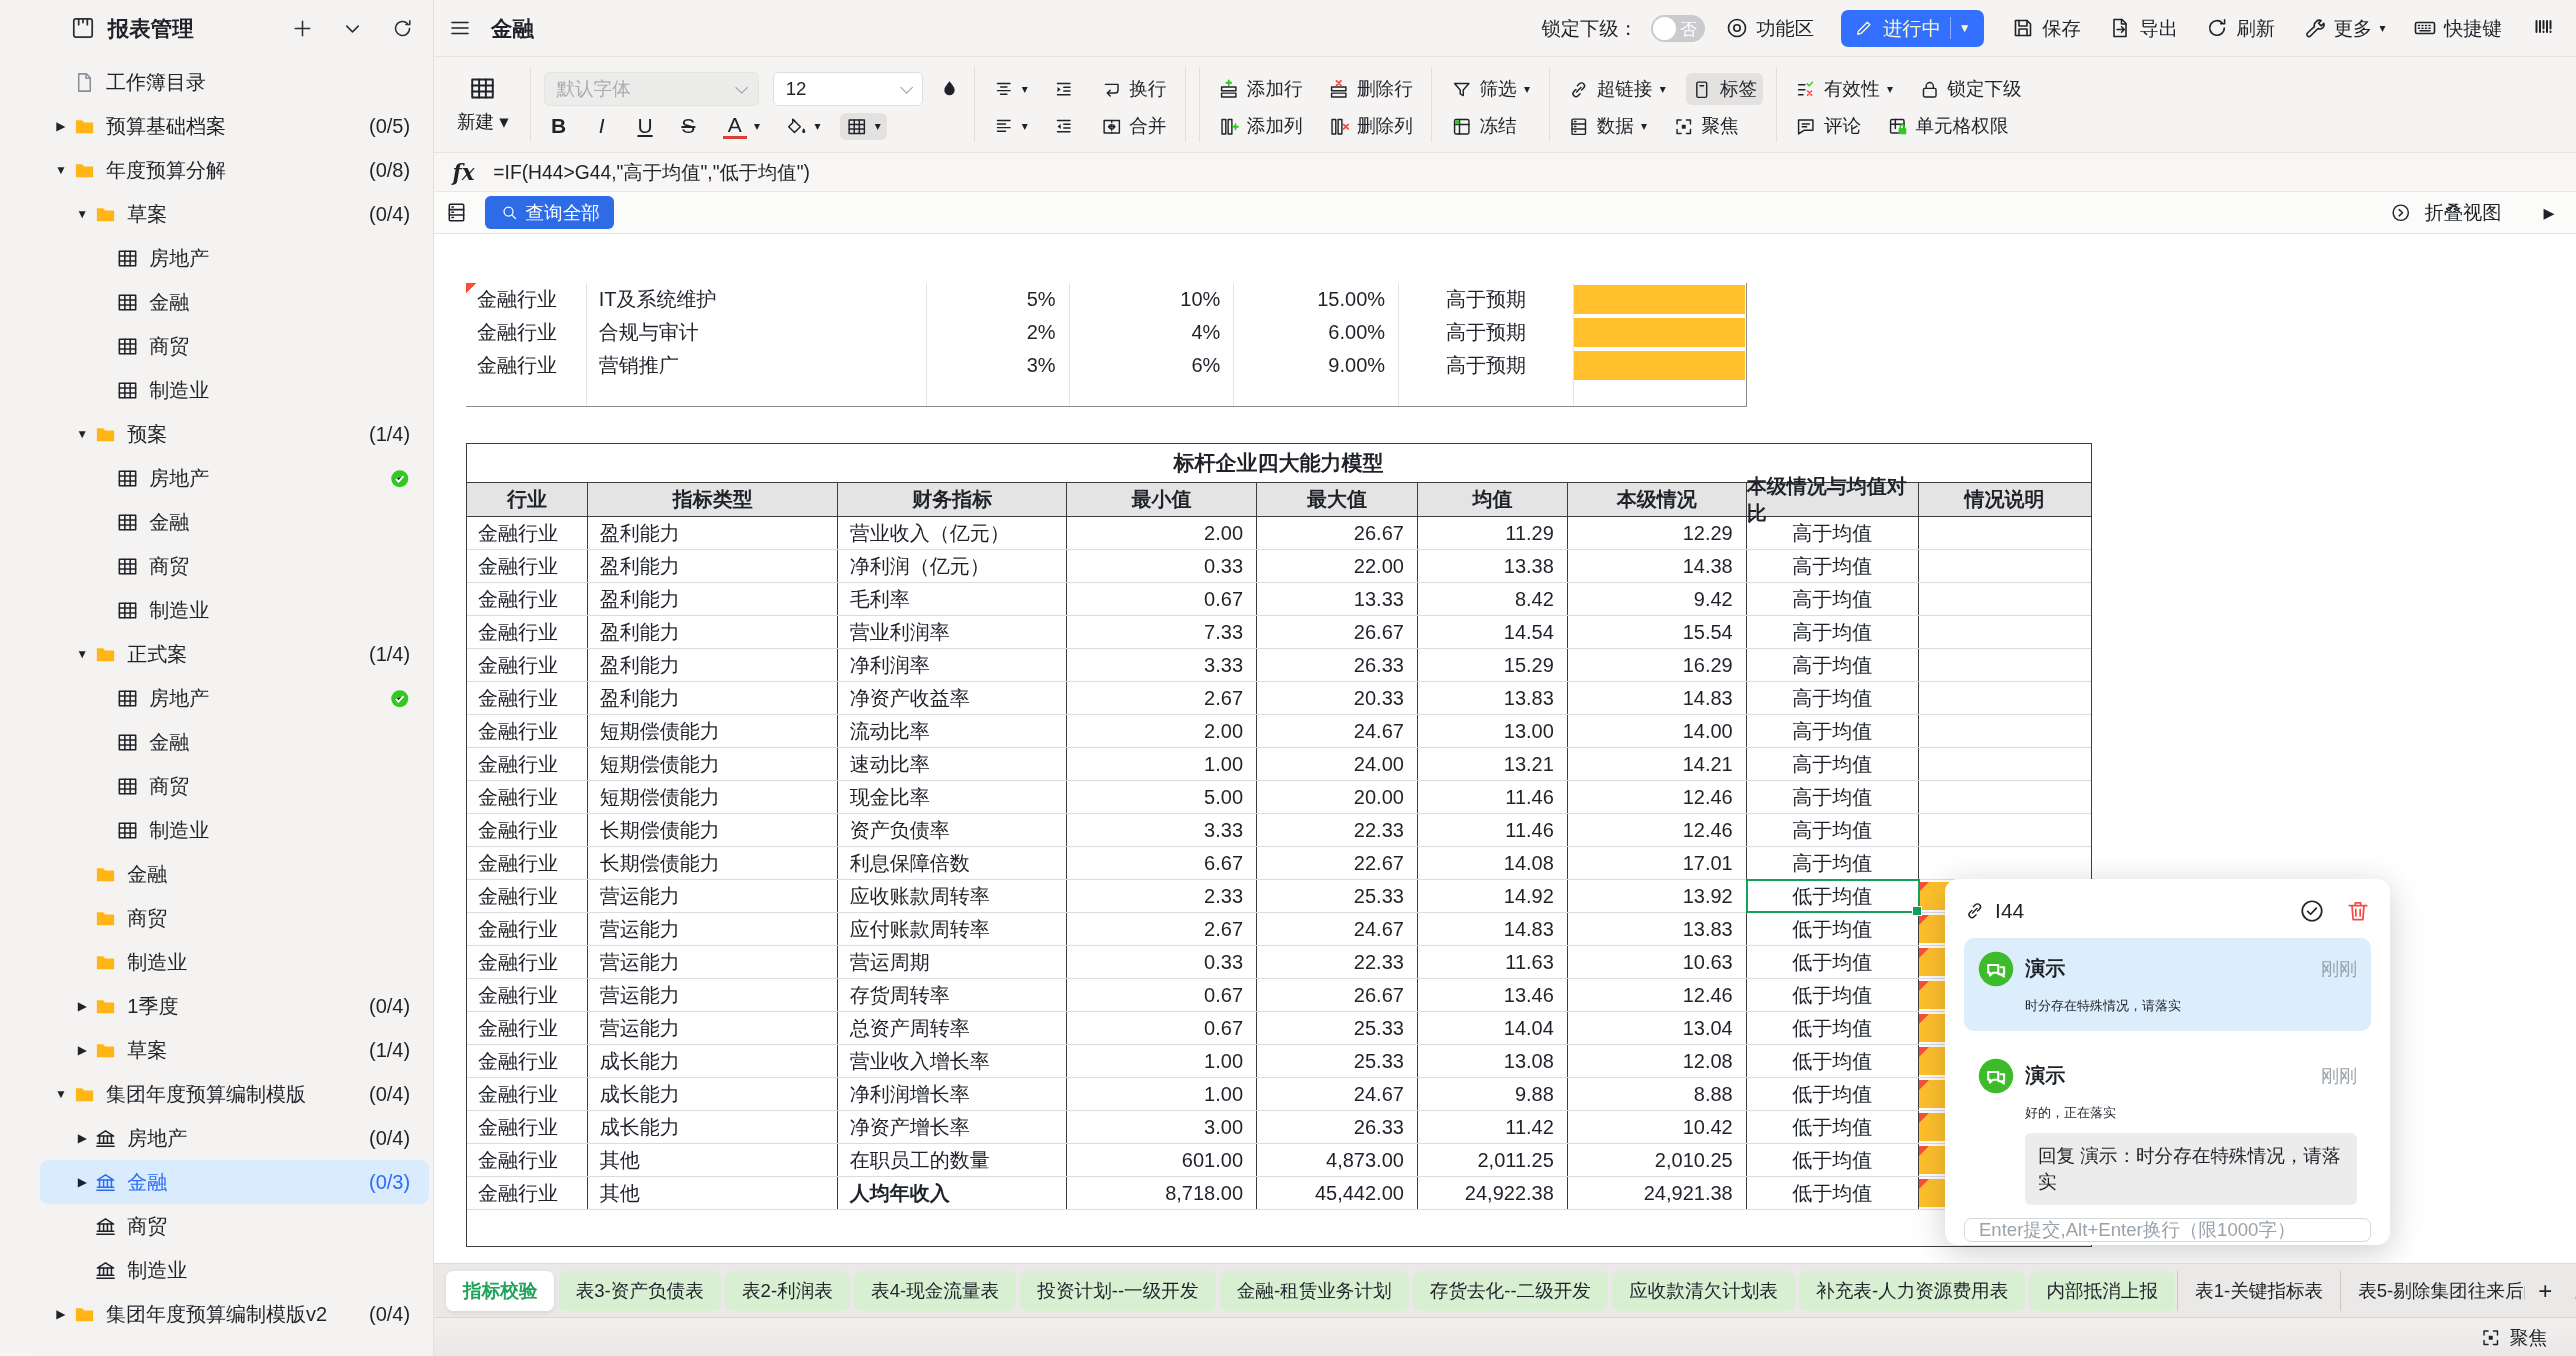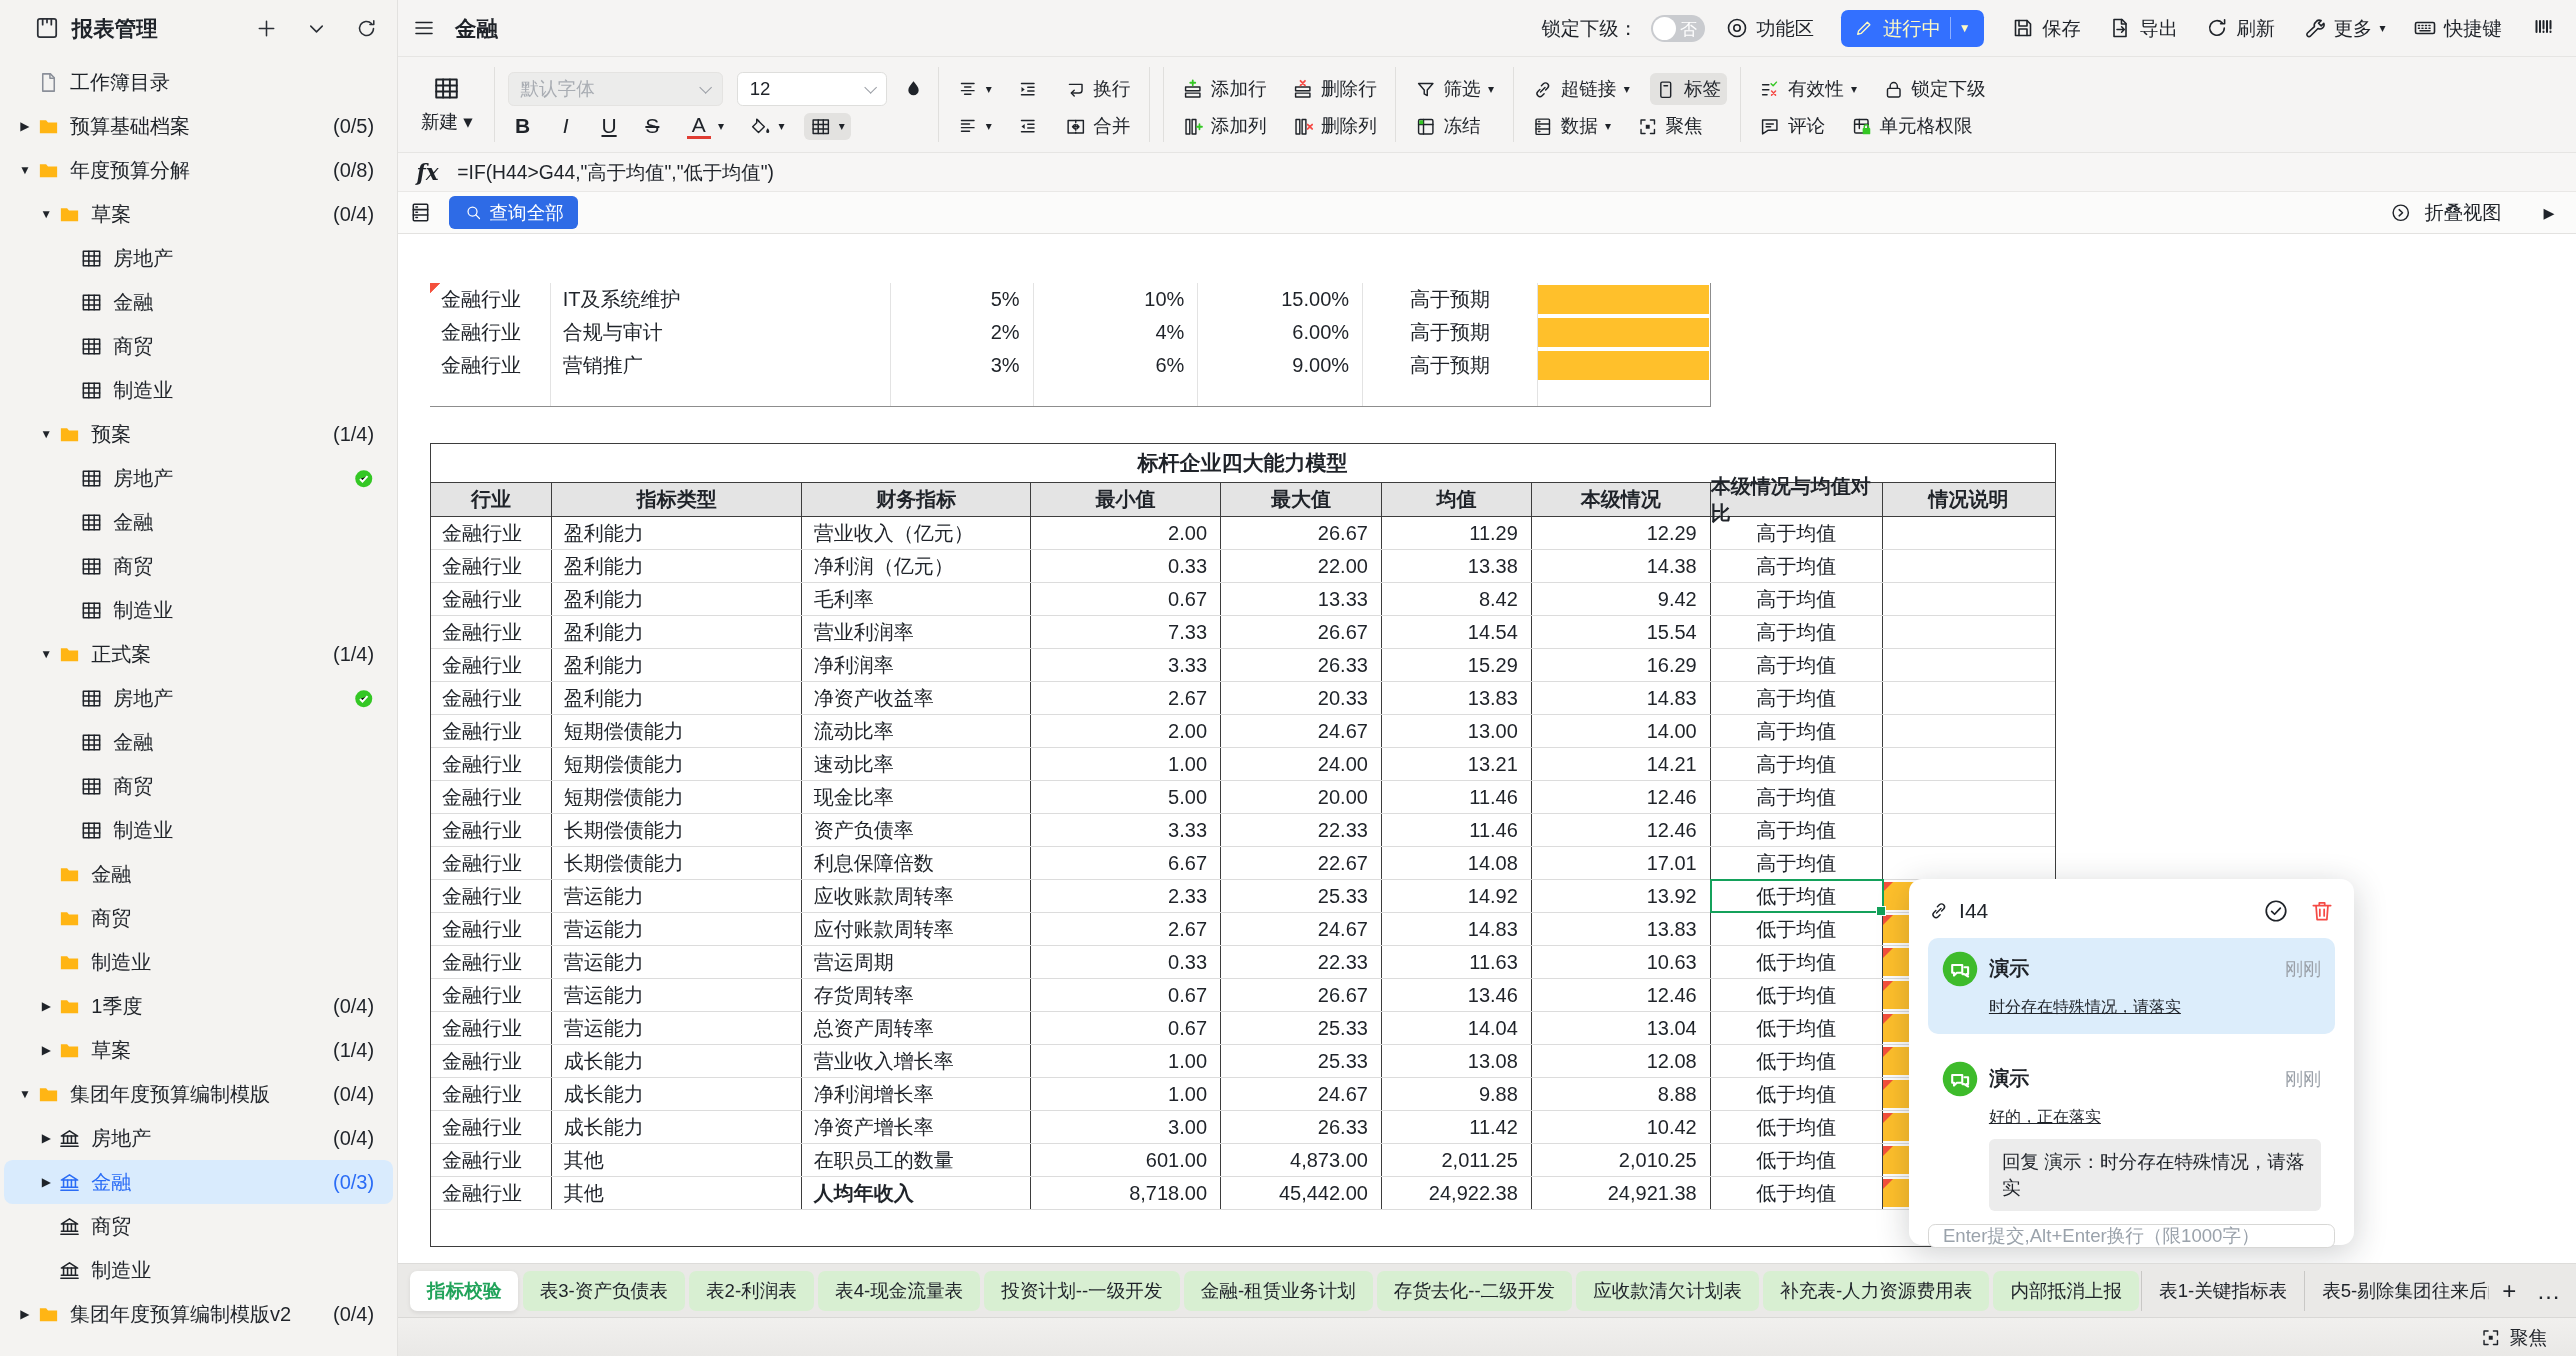--- a/index.html
+++ b/index.html
@@ -2,21 +2,21 @@
 <html style="font-size:11.4px"><head>
 <meta charset="utf-8">
 <style>
   * { margin:0; padding:0; box-sizing:border-box; }
   html,body { width:2576px; height:1357px; overflow:hidden;
     font-family:"Liberation Sans","DejaVu Sans",sans-serif; color:#1f2329; background:#f5f4f3; }
   .ic { display:inline-flex; align-items:center; justify-content:center; }
   .ic svg { width:100%; height:100%; fill:none; stroke:currentColor; stroke-width:1.6;
     stroke-linecap:round; stroke-linejoin:round; }
   
-  #app { display:flex; width:2576px; height:1357px; }
+  #app { display:flex; width:2576px; height:1357px;padding-left:36px; }
   #sidebar { width:398px; min-width:398px; height:100%; background:#f4f3f1; border-right:0.7px solid #e2e1df; display:flex; flex-direction:column; }
   #main { flex:1; display:flex; flex-direction:column; min-width:0; }
   
   .sb-head { height:56px; display:flex; align-items:center; padding:0 18.6px; gap:11.4px; }
   .sb-title { font-size:21.5px; font-weight:bold; flex:1; }
   .sb-head .ic { width:23px; height:23px; color:#2b2f36; margin-left:15.7px; cursor:pointer; }
   #tree { flex:1; overflow:hidden; padding-top:4.3px; }
   .tree-row { height:44px; display:flex; align-items:center; padding-right:18.6px; font-size:20px; cursor:pointer; border-radius:8.6px; margin:0 4.3px; }
   .tree-row .caret { width:24px; min-width:24px; font-size:12px; color:#1f2329; text-align:center; }
   .tree-row .ic { width:23px; height:23px; min-width:23px; }
@@ -95,21 +95,21 @@
   .cp-head .ic.link { width:21.5px; height:21.5px; }
   .cp-cell { font-size:21px; }
   .cp-tools { margin-left:auto; display:flex; align-items:center; gap:20px; }
   .cp-tools .ic { width:26px; height:26px; cursor:pointer; }
   .cp-tools .trash { color:#f54a45; }
   .cmt { border-radius:10px; padding:13px 14.3px; margin-top:14.3px; }
   .cmt.hl { background:#dcedfb; }
   .cmt-top { display:flex; align-items:flex-start; gap:11.4px; }
   .cmt-name { font-size:20px; font-weight:bold; padding-top:4.3px; }
   .cmt-time { margin-left:auto; font-size:18px; color:#9aa0a8; padding-top:5.7px; }
-  .cmt-text { font-size:16px; margin:10px 0 2.9px 47px;text-decoration:underline; }
+  .cmt-text { font-size:13px; margin:10px 0 2.9px 47px; }
   .cmt-quote { background:#ececec; border-radius:5.7px; padding:10px 13px; font-size:18.6px; margin:11.4px 0 0 47px; color:#1f2329; }
   .cp-input { margin-top:auto; height:46px; border:1.4px solid #d7d7d5; border-radius:7.2px; font-size:18.6px; padding:0 14.3px; outline:none; color:#1f2329; font-family:inherit; }
   .cp-input::placeholder { color:#9aa2ab; }
   
   .tabs { height:54px; background:#eae9e7; display:flex; align-items:center; padding:0 10px; border-top:0.7px solid #dddcda; }
   .tnav { width:33px; height:33px; cursor:pointer; color:#2b2f36; }
   .tnav svg { stroke-width:2; }
   .tab { height:40px; display:flex; align-items:center; padding:0 17px; margin:0 2.1px; border-radius:7.2px; font-size:18.6px; white-space:nowrap; cursor:pointer; }
   .tab.active { background:#fff; color:#21a35a; font-weight:bold; box-shadow:0 1.4px 4.3px rgba(0,0,0,.08); }
   .tab.green { background:#d8efd2; }

